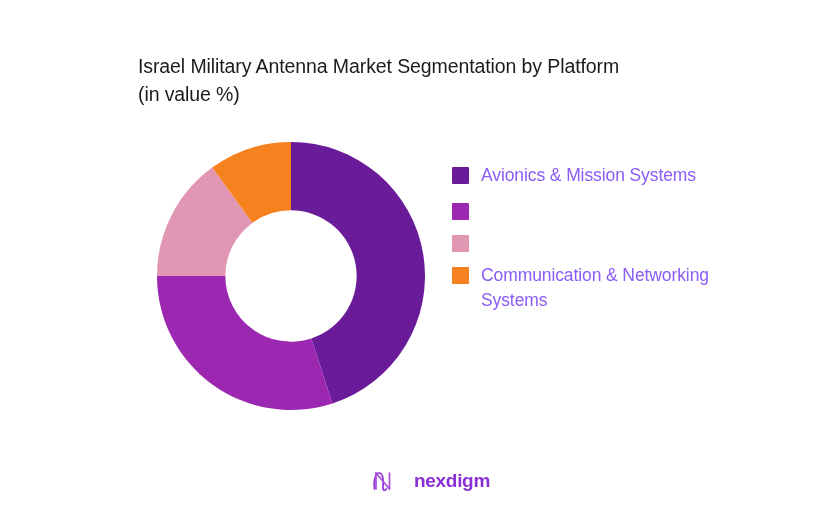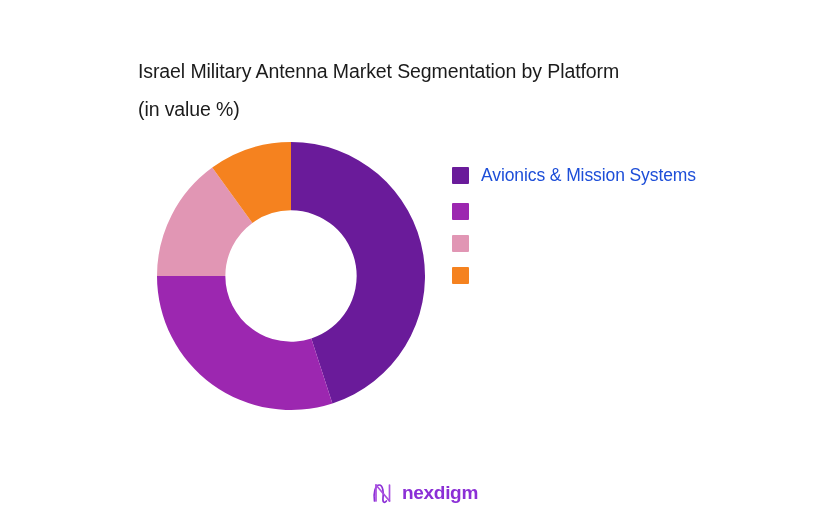--- a/index.html
+++ b/index.html
@@ -19,21 +19,21 @@
     position: absolute;
     inset: 0;
     background: #ffffff;
   }
   .chart-title {
     position: absolute;
     left: 138px;
     top: 52px;
     width: 600px;
     font-size: 19.5px;
-    line-height: 38px;
+    line-height: 28px;
     color: #1b1b1b;
     font-weight: 400;
     letter-spacing: -0.1px;
     white-space: pre-line;
   }
   .donut-wrap {
     position: absolute;
     left: 157px;
     top: 142px;
     width: 268px;
@@ -59,31 +59,31 @@
     width: 17px;
     height: 17px;
     flex: 0 0 17px;
     margin-top: 4px;
     margin-right: 12px;
     border-radius: 1px;
   }
   .legend-label {
     font-size: 17.5px;
     line-height: 25px;
-    color: #1d4ed8;
+    color: #8b5cf6;
     max-width: 250px;
     letter-spacing: -0.1px;
   }
   .brand {
     position: absolute;
     left: 370px;
-    top: 480px;
+    top: 468px;
     display: flex;
     align-items: center;
-    gap: 6px;
+    gap: 18px;
     justify-content: flex-end;
   }
   .brand-mark {
     width: 26px;
     height: 26px;
     display: block;
   }
   .brand-name {
     font-size: 19px;
     font-weight: 700;
@@ -116,20 +116,21 @@
         <span class="legend-label">Avionics &amp; Mission Systems</span>
       </div>
       <div class="legend-item">
         <span class="legend-swatch" style="background: rgb(156, 39, 176);"></span>
       </div>
       <div class="legend-item">
         <span class="legend-swatch" style="background: rgb(225, 150, 180);"></span>
       </div>
       <div class="legend-item">
         <span class="legend-swatch" style="background: rgb(245, 130, 31);"></span>
+        <span class="legend-label">Communication &amp; Networking Systems</span>
       </div>
     </div>
 
   <div class="brand">
     <svg class="brand-mark" viewBox="0 0 26 26">
       <path d="M4.5 21 C3.2 13.5 5.2 5 9.2 5 C13.2 5 13.6 13 13 18 C12.4 23 14.6 23 16.4 21" fill="none" stroke="#8b2fd6" stroke-width="1.7" stroke-linecap="round"></path>
       <path d="M6 5 L6 21 M19.5 5 L19.5 21" fill="none" stroke="#a94fe0" stroke-width="1.7" stroke-linecap="round"></path>
       <path d="M6 5 L19.5 21" fill="none" stroke="#a94fe0" stroke-width="1.7" stroke-linecap="round"></path>
     </svg>
     <span class="brand-name">nexdigm</span>

